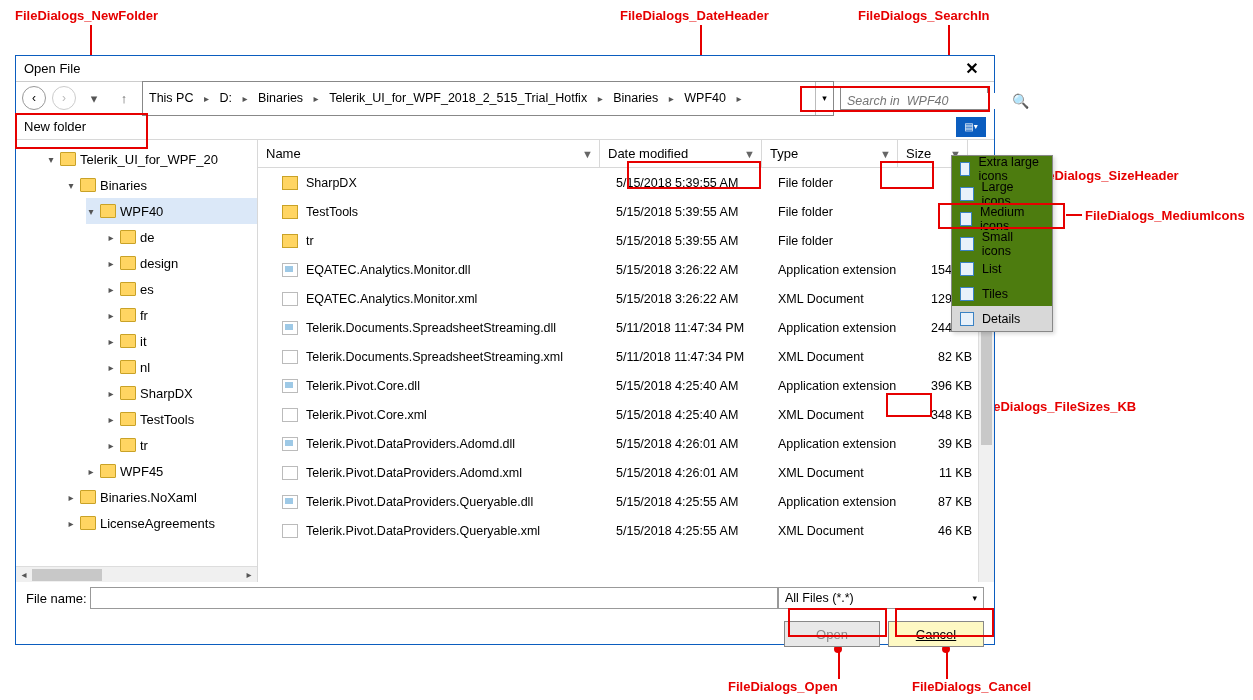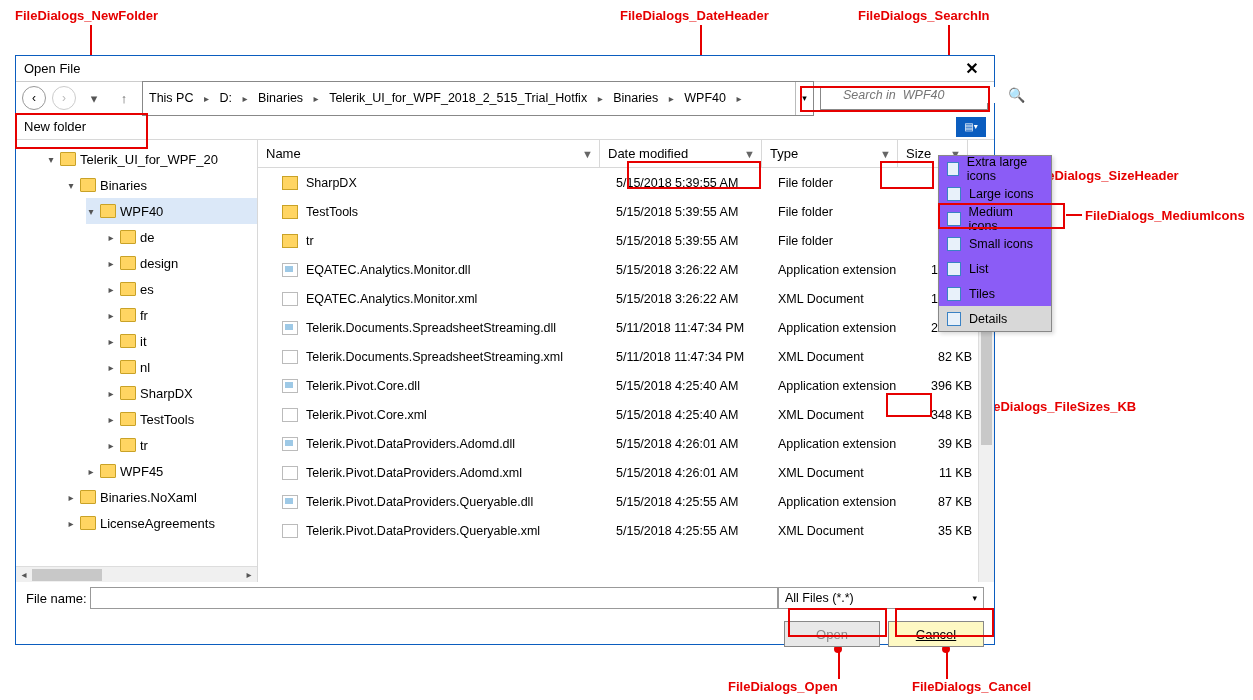--- a/index.html
+++ b/index.html
@@ -21,21 +21,21 @@
   .titlebar .closewrap { width:28px; text-align:center; cursor:pointer; }
 
   .navrow { display:flex; align-items:center; height:32px; padding:4px 6px; gap:6px; }
   .navbtn { width:24px; height:24px; border:1px solid #999; border-radius:50%; display:flex; align-items:center; justify-content:center; background:#fff; font-size:12px;}
   .navbtn.disabled { color:#bbb; border-color:#ccc; }
   .arrowcell { width:24px; display:flex; align-items:center; justify-content:center; color:#555; }
   .breadcrumb { flex:1; height:35px; border:1px solid #888; display:flex; align-items:stretch; background:#fff; }
   .crumb { display:flex; align-items:center; padding:0 6px; border-right:0; font-size:12.5px; cursor:pointer; }
   .crumb-sep { width:14px; display:flex; align-items:center; justify-content:center; font-size:10px; color:#555;}
   .crumb-drop { width:18px; border-left:1px solid #bbb; display:flex; align-items:center; justify-content:center; font-size:9px;}
-  .searchbox { width:168px; height:24px; border:1px solid #888; display:flex; align-items:flex-start; padding:0 20px; }
+  .searchbox { width:148px; height:24px; border:1px solid #888; display:flex; align-items:flex-end; padding:0 4px; }
   .searchbox input { flex:1; border:none; outline:none; font-size:12.5px; font-style:italic; color:#666; }
   .searchicon { width:18px; text-align:center; font-size:14px; }
 
   .toolbar2 { height:26px; display:flex; align-items:center; padding:0 8px; border-bottom:1px solid #d8d8d8;}
   .toolbar2 .nf { font-size:13px; cursor:pointer; }
   .toolbar2 .spacer { flex:1; }
   .viewdrop { width:30px; height:20px; background:#0b5dbf; color:#fff; display:flex; align-items:center; justify-content:center; font-size:10px;}
 
   .body { display:flex; height:442px; }
   .tree { width:242px; border-right:1px solid #d8d8d8; overflow:hidden; position:relative; }
@@ -79,22 +79,23 @@
   .footer1 { height:32px; display:flex; align-items:center; padding:6px 10px; }
   .footer1 .lbl{ width:64px; font-size:13px;}
   .footer1 .fn { flex:1; height:22px; border:1px solid #999;}
   .footer1 .filter{ width:206px; height:22px; border:1px solid #999; display:flex; align-items:center; padding:0 6px; font-size:12.5px;}
   .footer2 { height:40px; display:flex; align-items:center; justify-content:flex-end; padding:4px 10px; gap:8px;}
   .btn { width:96px; height:26px; border:1px solid #888; display:flex; align-items:center; justify-content:center; font-size:13px; cursor:pointer;}
   .btn.open { background:#e8e8e8; color:#888;}
   .btn.cancel { background:#fef9c3;text-decoration:underline;}
 
   .viewmenu {
-    position:absolute; width:114px; background:#8b5cf6; border:1px solid #888;
+    position:absolute; width:102px; background:#4d7c0f; border:1px solid #888;
     box-shadow:2px 2px 4px rgba(0,0,0,0.15);
+    margin-left:13px;
   }
   .vmitem { height:25px; display:flex; align-items:center; padding:0 8px; gap:8px; font-size:12.5px; cursor:pointer;}
   .vmitem.sel { background:#d8d8d8;}
   .vmicon { width:14px; height:14px; border:1px solid #3a82c4; background:#e8f1fa; }
 </style>
 </head>
 <body>
 
 <div class="canvas">
 
@@ -370,21 +371,21 @@
               <span class="cname">Telerik.Pivot.DataProviders.Queryable.dll</span>
               <span class="cdate">5/15/2018 4:25:55 AM</span>
               <span class="ctype">Application extension</span>
               <span class="csize">87 KB</span>
             </div>
             <div class="grow">
               <span class="icn file"></span>
               <span class="cname">Telerik.Pivot.DataProviders.Queryable.xml</span>
               <span class="cdate">5/15/2018 4:25:55 AM</span>
               <span class="ctype">XML Document</span>
-              <span class="csize">35 KB</span>
+              <span class="csize">46 KB</span>
             </div>
           </div>
         <div class="vscroll">
           <div class="arrow">▴</div>
           <div class="thumb"></div>
         </div>
       </div>
     </div>
 
     <div class="footer1">

